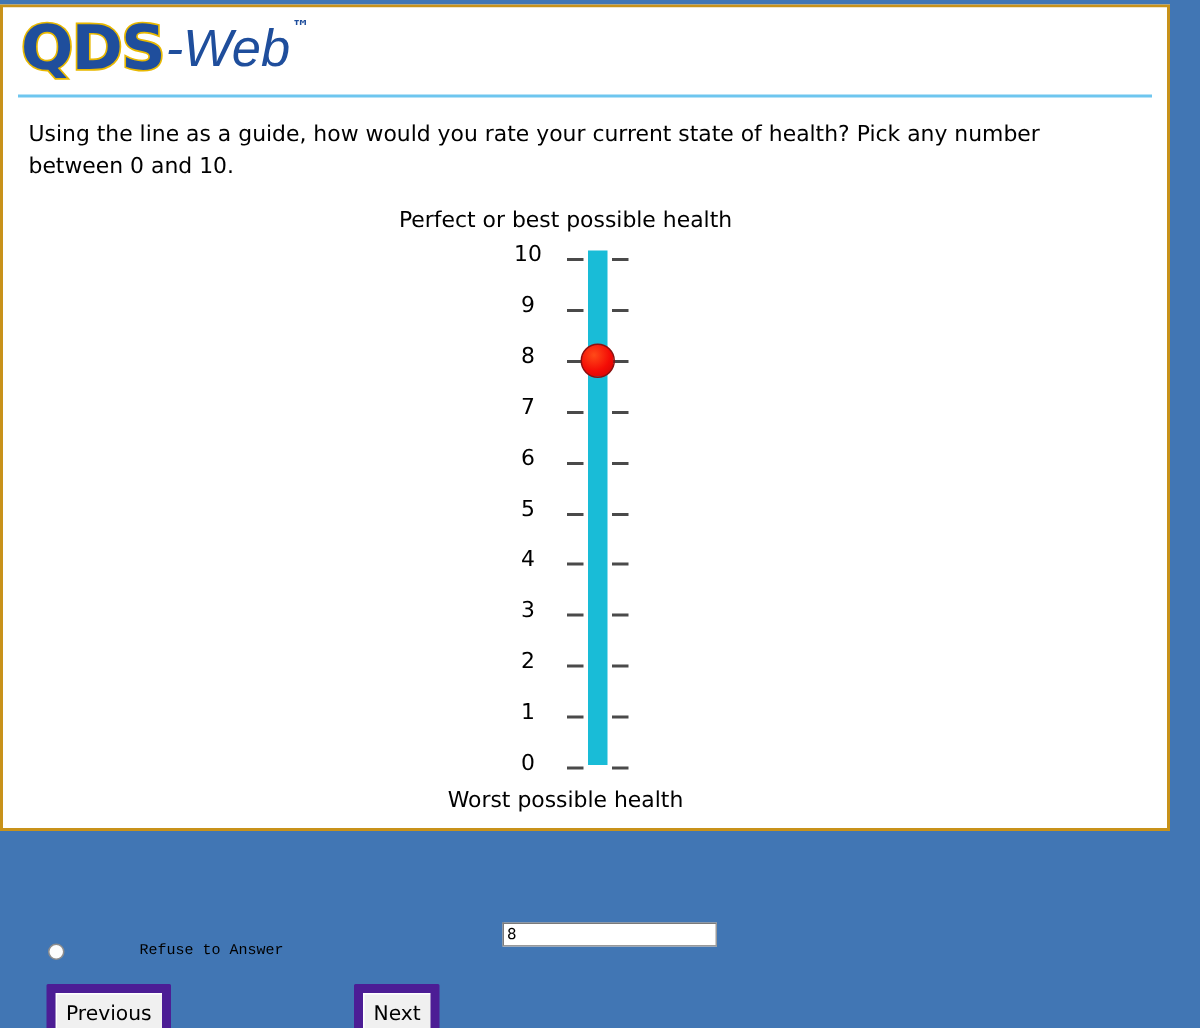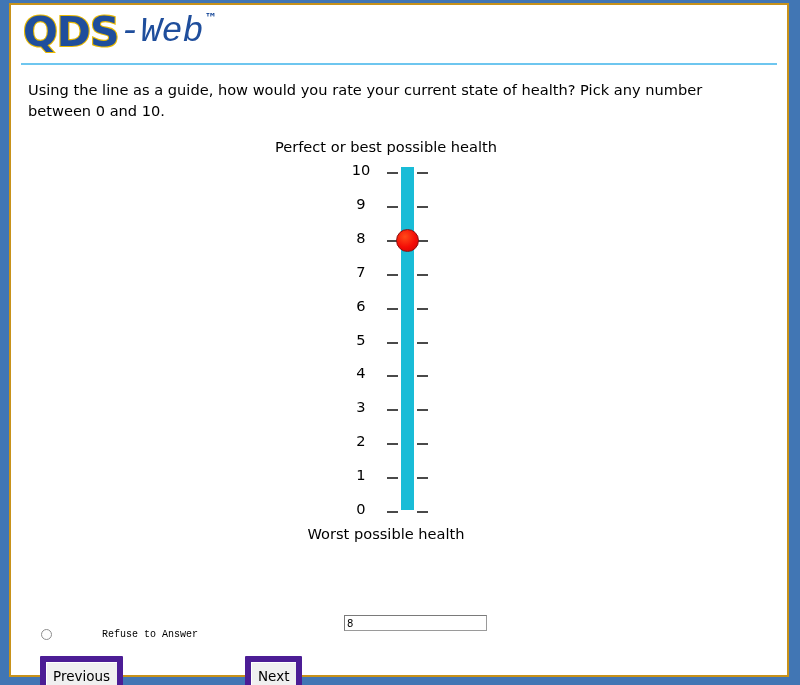--- a/index.html
+++ b/index.html
@@ -17,24 +17,24 @@
   
   #app-frame {
     position: absolute;
     left: 0; top: 0;
     width: 800px; height: 685px;
     background: #4176b4;
     box-sizing: border-box;
   }
   #page-card {
     position: absolute;
-    left: 9px;
+    left: 0;
     top: 3px;
     width: 780px;
-    height: 674px;
+    height: 551px;
     background: #ffffff;
     border: 2px solid #c8921a;
     box-sizing: border-box;
   }
 
   
   #header-bar {
     position: relative;
     height: 56px;
     background: #ffffff;
@@ -52,21 +52,21 @@
     font-family: "DejaVu Sans", sans-serif;
     font-weight: bold;
     font-size: 41px;
     letter-spacing: -1px;
     color: #1f4e9c;
     -webkit-text-stroke: 2.2px #e8b800;
     paint-order: stroke fill;
     line-height: 1;
   }
   .logo-web {
-    font-family: Liberation Mono, monospace;
+    font-family: Liberation Sans, sans-serif;
     font-style: italic;
     font-size: 35px;
     font-weight: 500;
     color: #1f4e9c;
     line-height: 1;
     margin-left: 1px;
   }
   .logo-tm {
     font-family: "DejaVu Sans", sans-serif;
     font-size: 12px;

